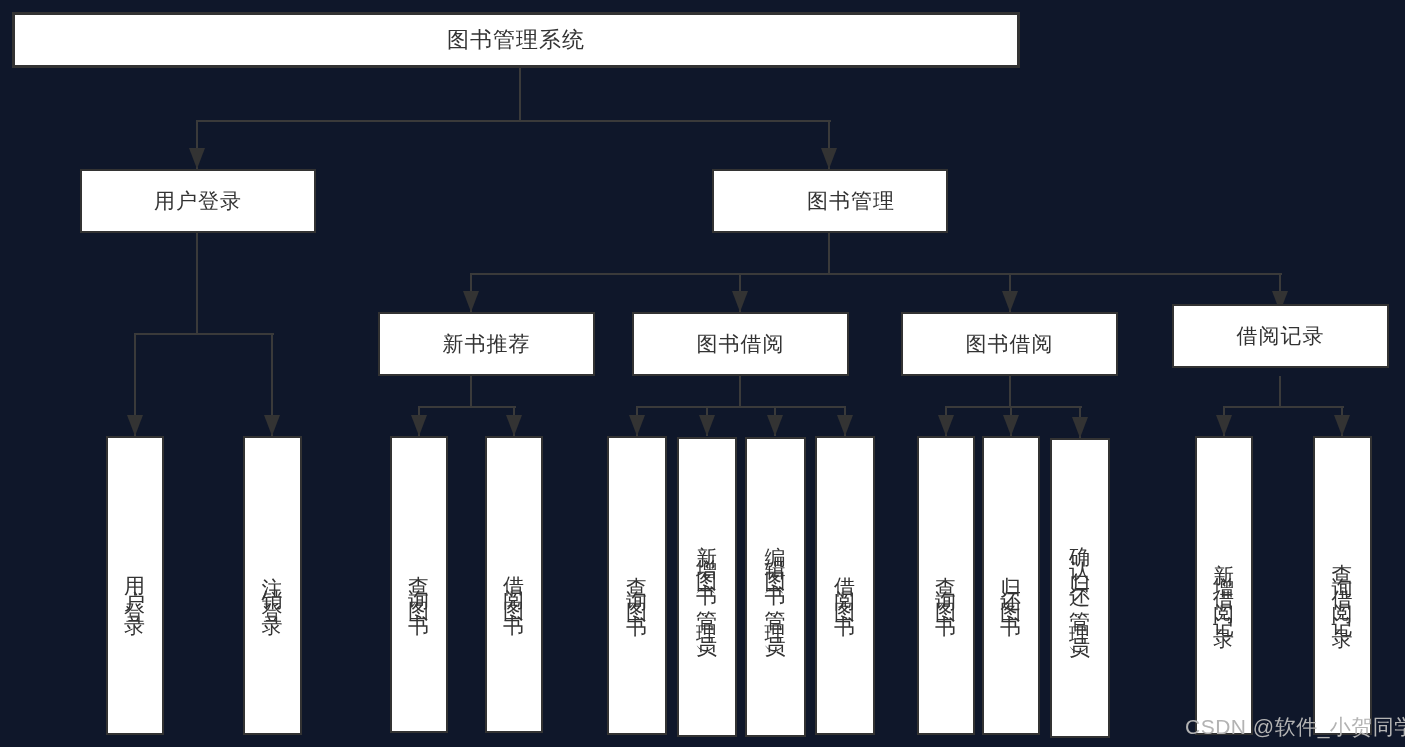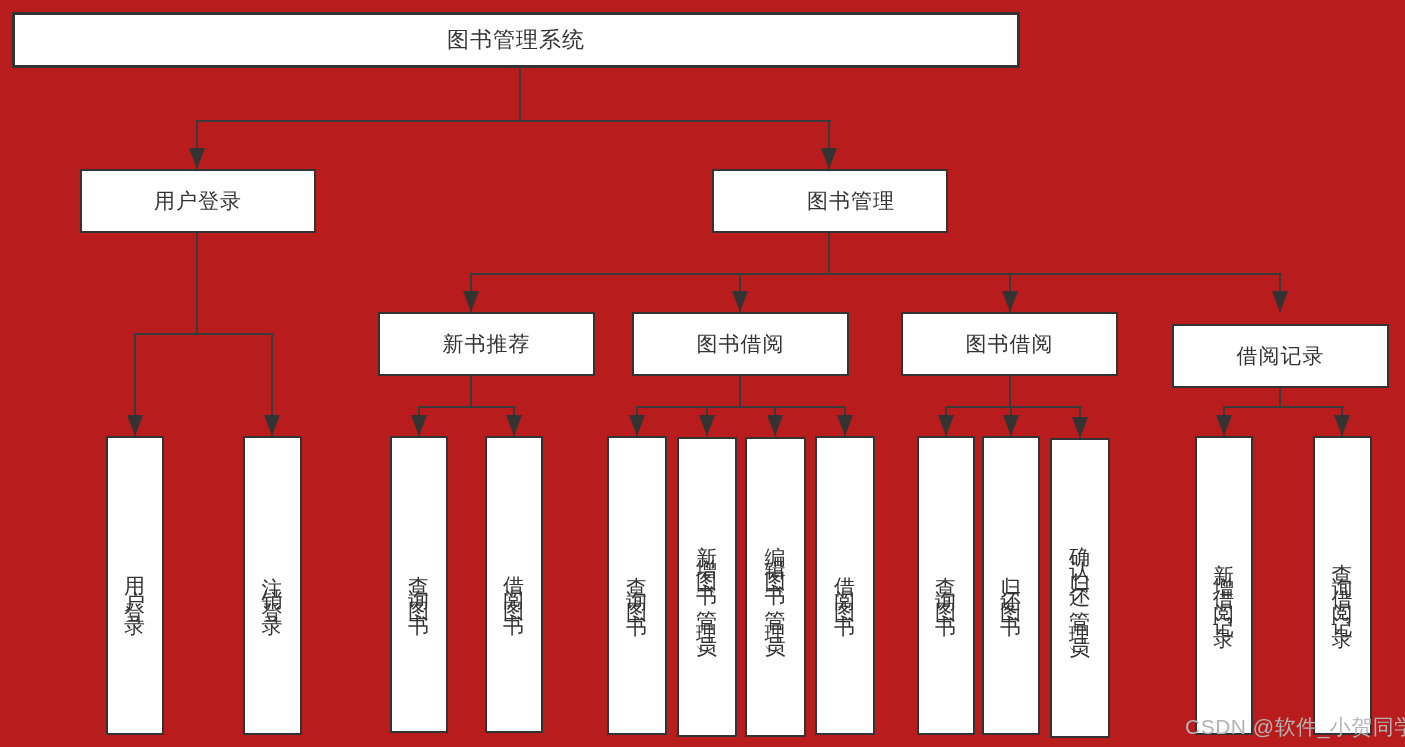--- a/index.html
+++ b/index.html
@@ -1,17 +1,17 @@
 <!DOCTYPE html>
 <html><head>
 <meta charset="utf-8">
 <style>
   html,body{margin:0;padding:0;background:#fff;}
   .canvas{
-    position:relative;width:1405px;height:747px;background:#b91c1c;
+    position:relative;width:1405px;height:747px;background:#0f172a;
     font-family:"Liberation Sans","DejaVu Sans",sans-serif;color:#333;
     overflow:hidden;
   }
   
   .ln{position:absolute;background:#3a3a3a;display:block;}
   .ar{position:absolute;width:0;height:0;display:block;
       border-left:8px solid transparent;border-right:8px solid transparent;
       border-top:21px solid #333;}
   
   .box{position:absolute;box-sizing:border-box;background:#fff;border:2px solid #333;
@@ -21,21 +21,21 @@
   .bv span{writing-mode:vertical-rl;text-orientation:mixed;font-size:21px;
            letter-spacing:13px;line-height:1;}
   .root{border-width:3px;font-size:22px;}
   
   #n-root{left:12px;top:12px;width:1008px;height:56px;}
   #n-l2a{left:80px;top:169px;width:236px;height:64px;}
   #n-l2b{left:712px;top:169px;width:236px;height:64px;padding-left:42px;}
   #n-l3a{left:378px;top:312px;width:217px;height:64px;}
   #n-l3b{left:632px;top:312px;width:217px;height:64px;}
   #n-l3c{left:901px;top:312px;width:217px;height:64px;}
-  #n-l3d{left:1172px;top:324px;width:217px;height:64px;}
+  #n-l3d{left:1172px;top:304px;width:217px;height:64px;}
   
   #n-a1{left:106px;top:436px;width:58px;height:299px;}
   #n-a2{left:243px;top:436px;width:59px;height:299px;}
   #n-b1{left:390px;top:436px;width:58px;height:297px;}
   #n-b2{left:485px;top:436px;width:58px;height:297px;}
   #n-c1{left:607px;top:436px;width:60px;height:299px;}
   #n-c2{left:677px;top:437px;width:60px;height:300px;}
   #n-c3{left:745px;top:437px;width:61px;height:300px;}
   #n-c4{left:815px;top:436px;width:60px;height:299px;}
   #n-d1{left:917px;top:436px;width:58px;height:299px;}

